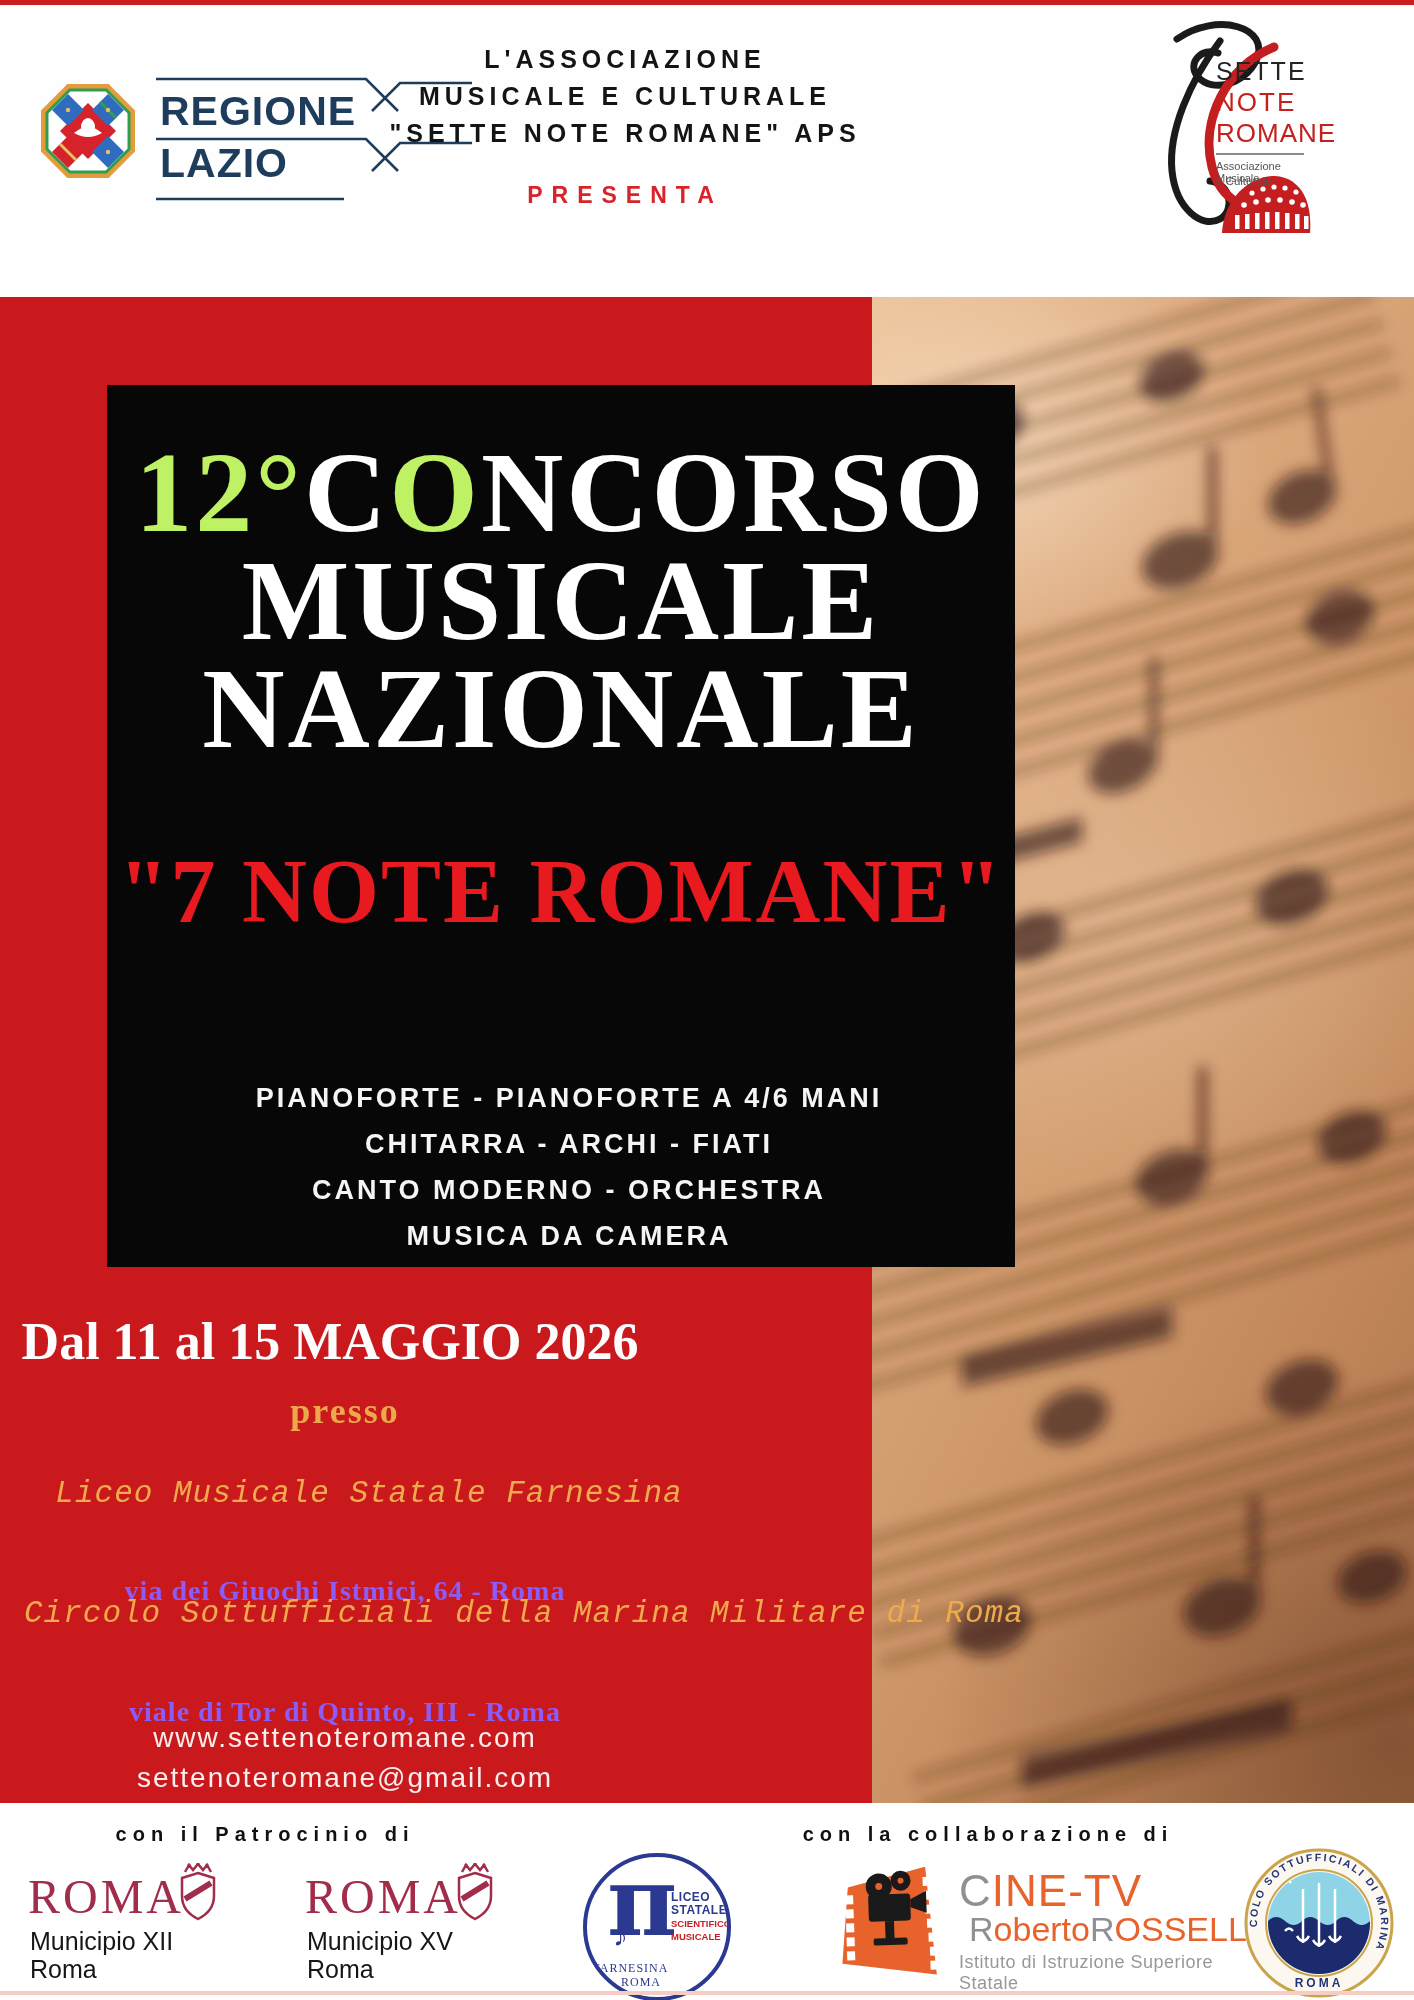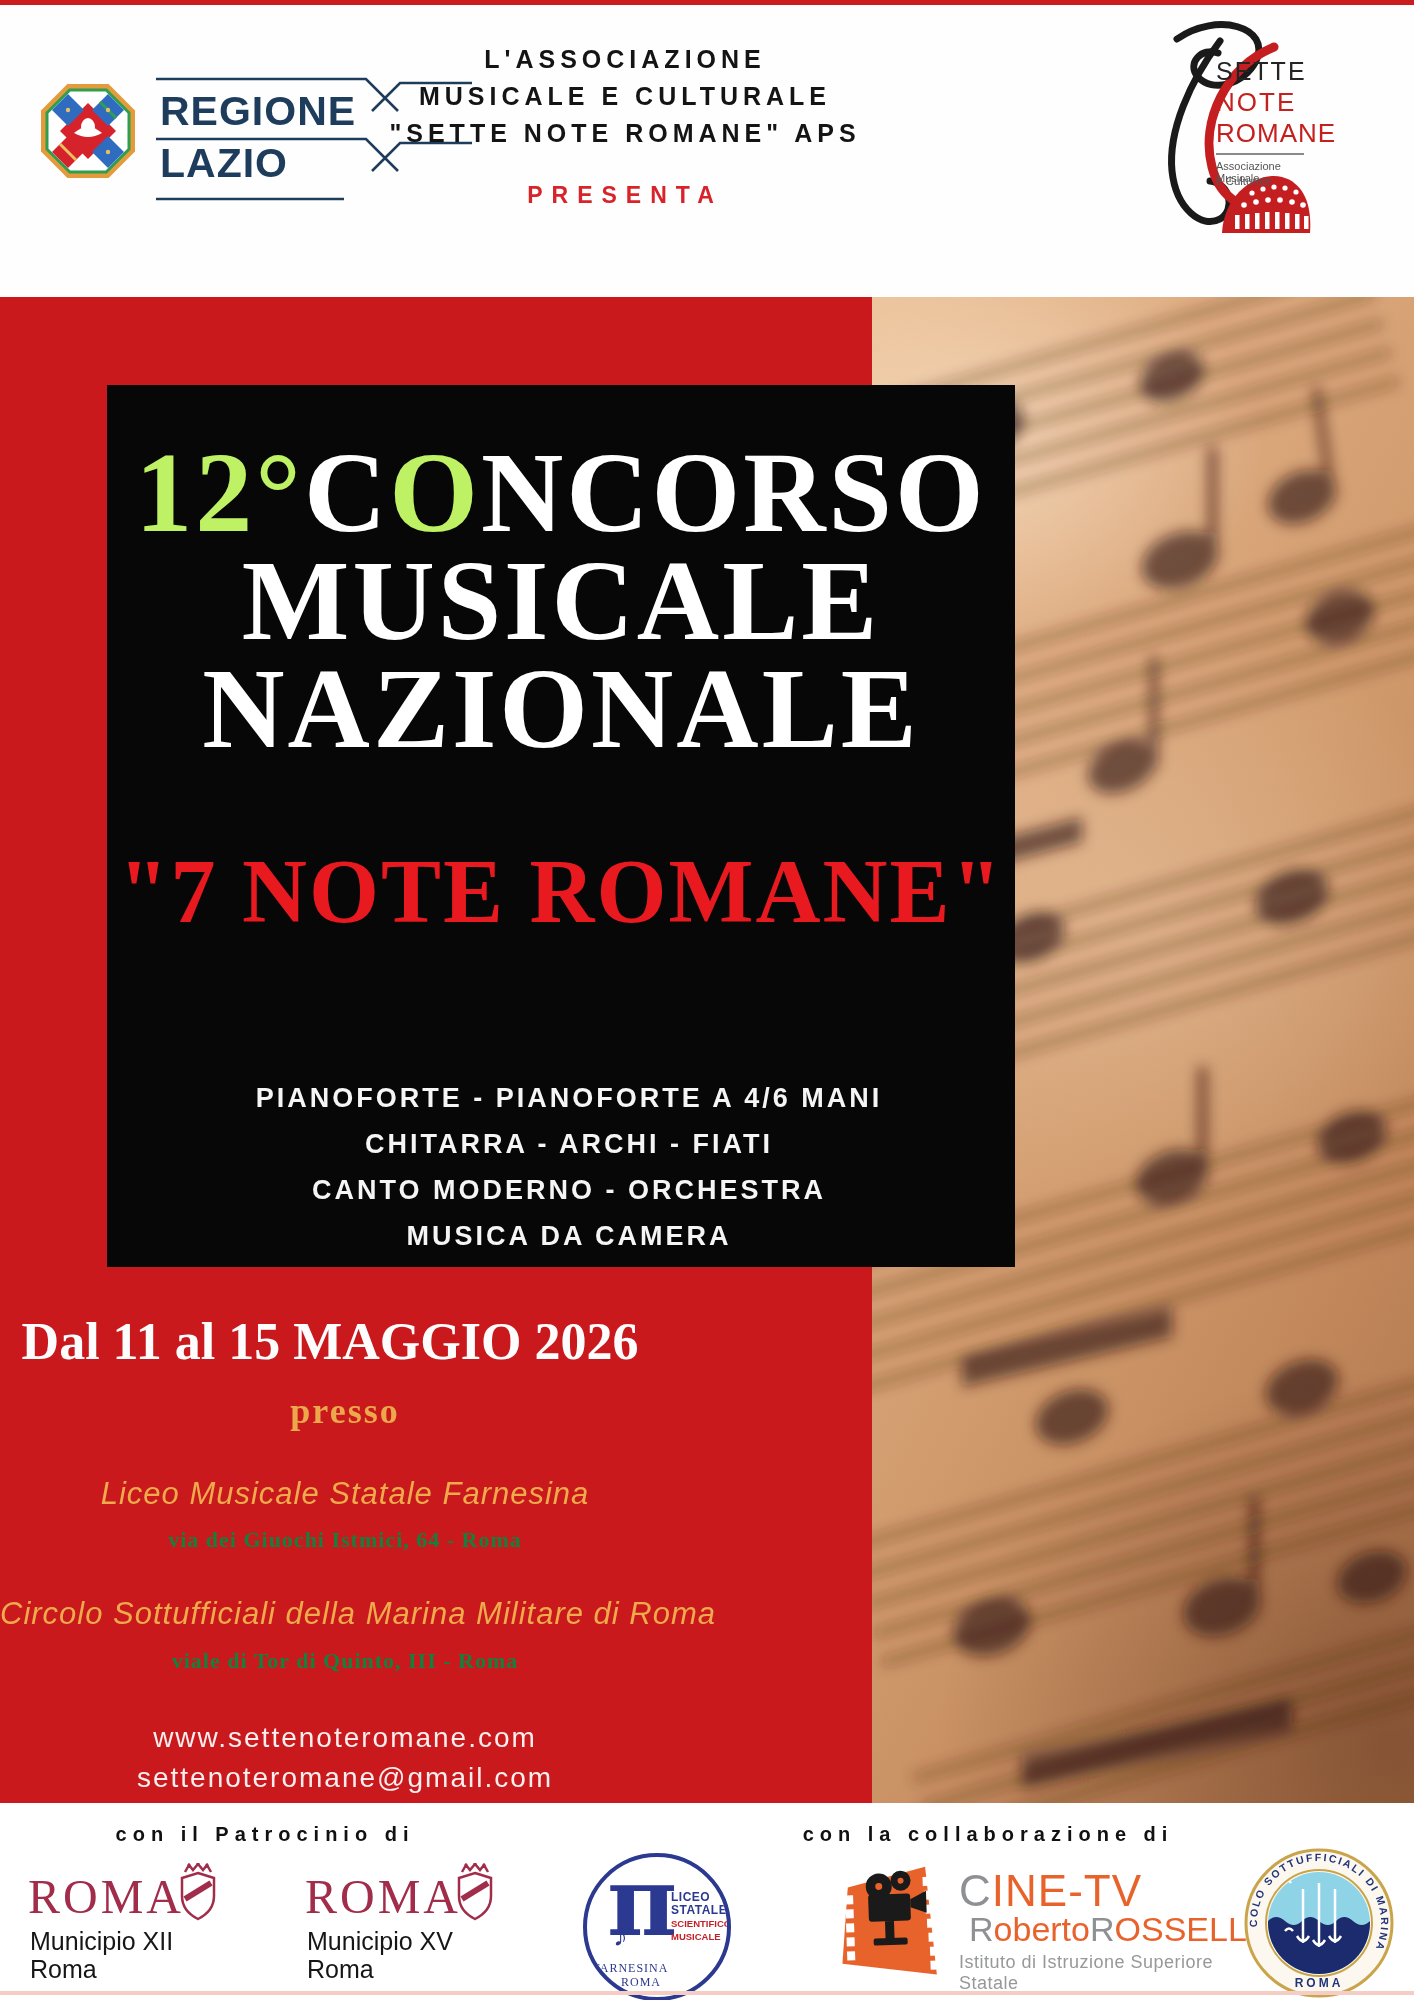--- a/index.html
+++ b/index.html
@@ -52,24 +52,24 @@
       font-weight:bold;font-size:90px;letter-spacing:2px;color:#e8191f;white-space:nowrap;}
   .cats{position:absolute;left:0;top:690px;width:908px;color:#f5f5f5;}
   .cat-line{font-size:27px;font-weight:bold;letter-spacing:3px;line-height:46px;padding-left:16px;}
 
   
   .dates{left:0;top:1312px;width:660px;text-align:center;color:#fdfdfd;
       font-family:"Liberation Serif",serif;font-weight:bold;font-size:52px;white-space:nowrap;}
   .presso{left:0;top:1390px;width:690px;text-align:center;color:#eca94b;
       font-family:"Liberation Serif",serif;font-weight:bold;font-size:36px;letter-spacing:2px;}
   .venue{left:0;width:690px;text-align:center;color:#efaa4c;white-space:nowrap;
-      font-family:Liberation Sans, sans-serif;font-style:italic;font-size:31px;letter-spacing:1px;}
+      font-family:Liberation Mono, monospace;font-style:italic;font-size:31px;letter-spacing:1px;padding-left:24px;}
   .venue1{top:1476px;} .venue2{top:1596px;}
-  .vaddr{left:0;width:690px;text-align:center;color:#15803d;white-space:nowrap;
-      font-family:"Liberation Serif",serif;font-weight:bold;font-size:22px;letter-spacing:1px;}
+  .vaddr{left:0;width:690px;text-align:center;color:#8b5cf6;white-space:nowrap;
+      font-family:"Liberation Serif",serif;font-weight:bold;font-size:28px;letter-spacing:1px;margin-top:48px;}
   .vaddr1{top:1527px;} .vaddr2{top:1648px;}
   .weblink{left:0;top:1722px;width:690px;text-align:center;color:#fbeeee;
       font-size:28px;letter-spacing:2px;font-weight:400;}
   .email{left:0;top:1762px;width:690px;text-align:center;color:#fbeeee;
       font-size:28px;letter-spacing:2px;font-weight:400;}
 
   
   .footer{left:0;top:1803px;width:1402px;height:197px;background:#ffffff;padding-left:30px;}
   .patrocinio{left:0;top:20px;width:530px;text-align:center;color:#111;
       font-size:20px;font-weight:bold;letter-spacing:6px;}

